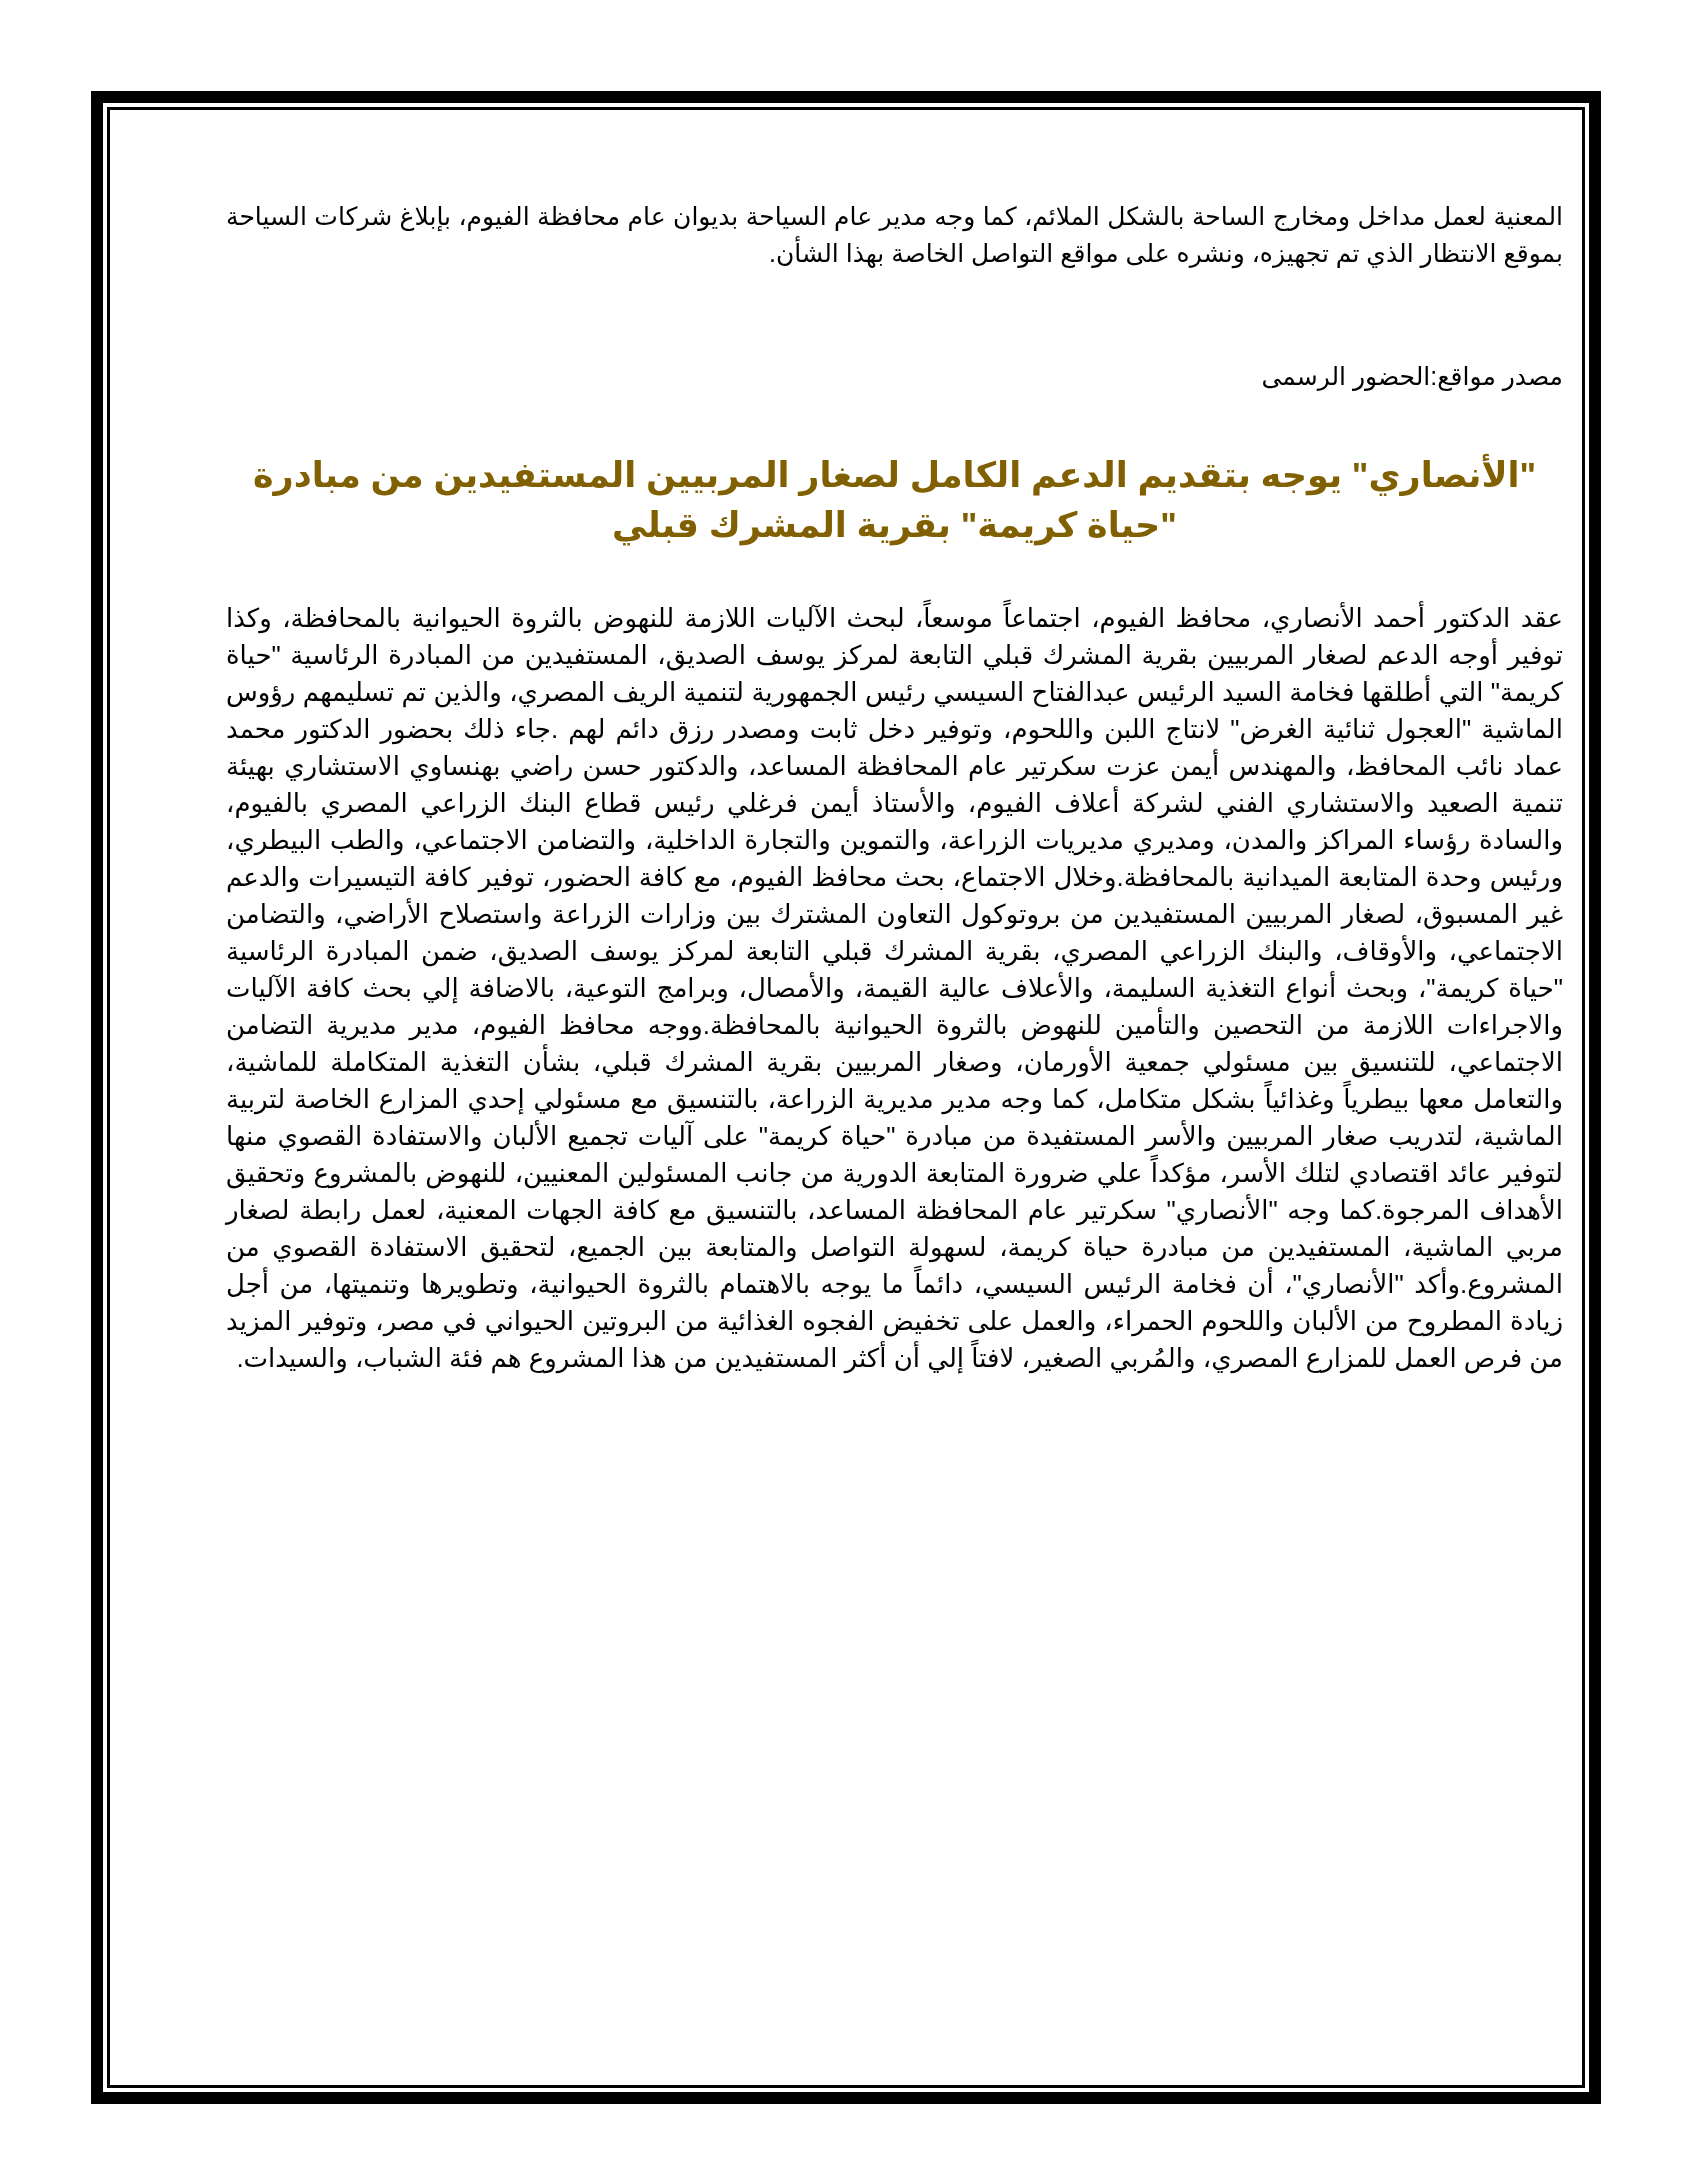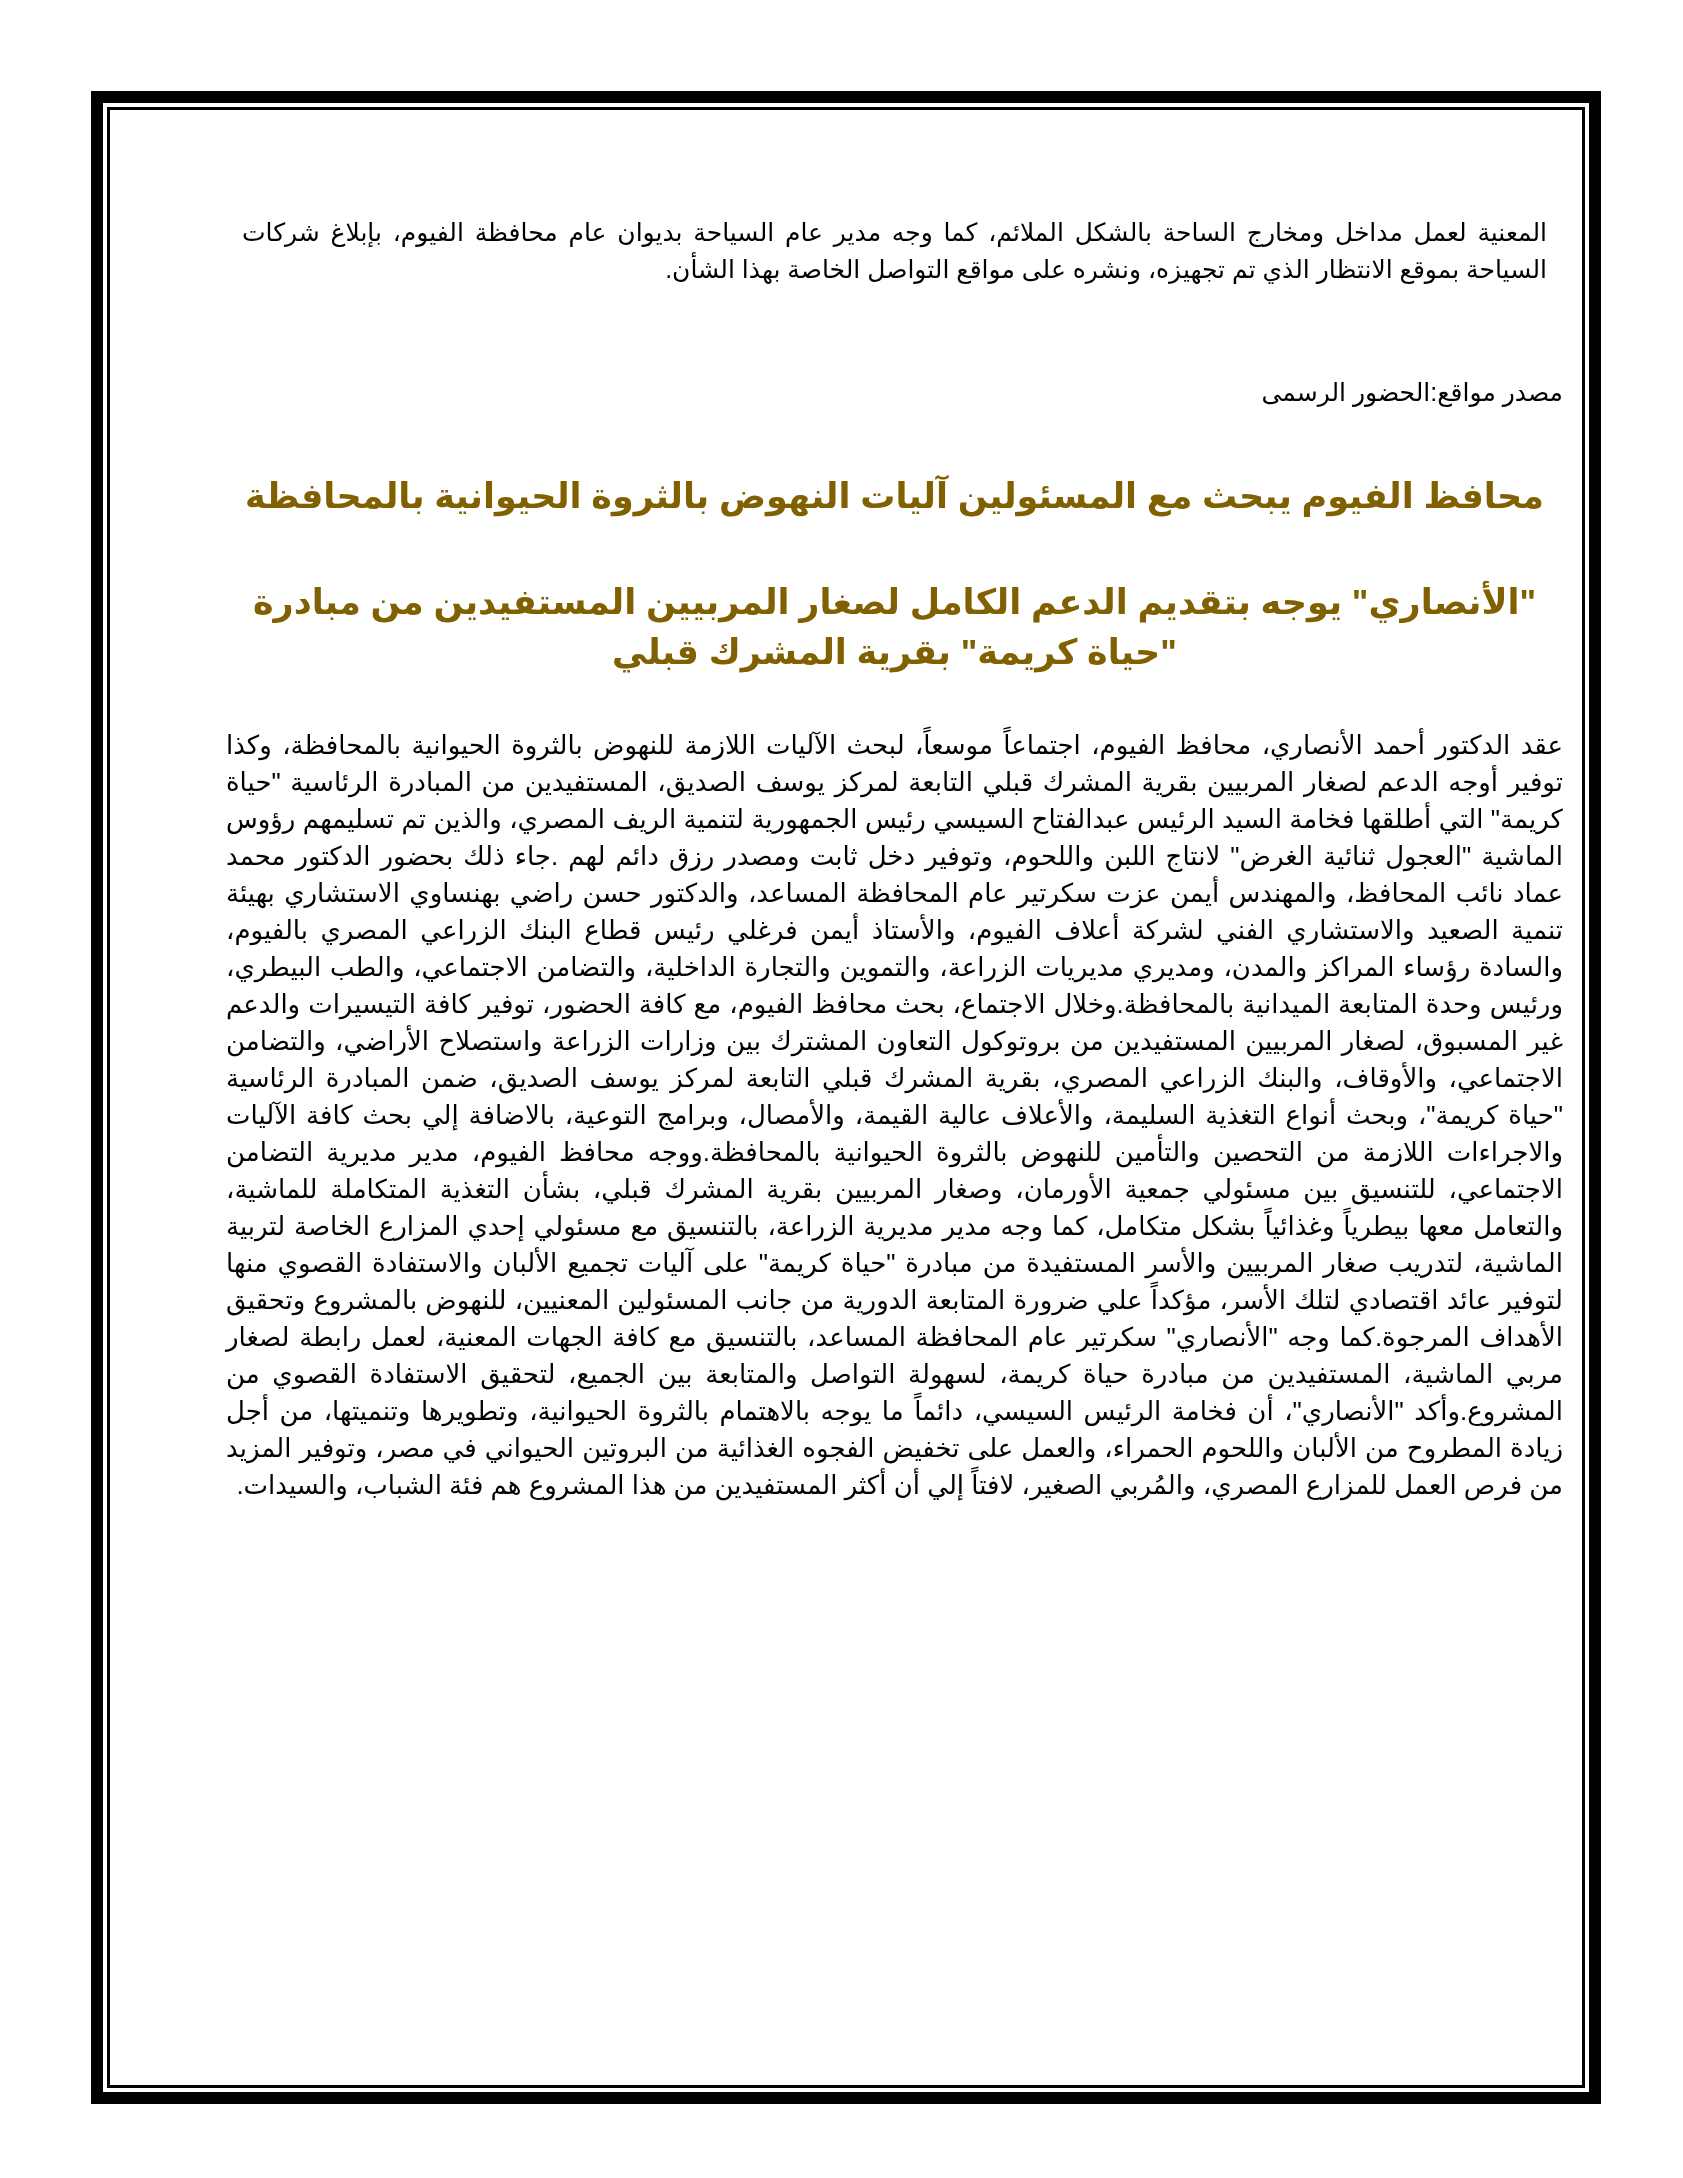--- a/index.html
+++ b/index.html
@@ -12,21 +12,21 @@
     position: absolute; left: 107px; top: 107px; width: 1478px; height: 1981px;
     border: 3px solid #000; box-sizing: border-box;
   }
   .content {
     position: absolute; left: 226px; top: 198px; width: 1337px;
     direction: rtl; text-align: right;
     font-family: "Liberation Sans", "DejaVu Sans", sans-serif;
     color: #000;
   }
   .intro {
-    font-size: 25px; line-height: 37px; margin: 16px;
+    font-size: 25px; line-height: 37px; margin: 0;
     text-align: justify; text-align-last: right;
   }
   .meta { margin-top: 87px; font-size: 25px; line-height: 34px; }
   .meta-line { display: block; }
   .meta-date { font-size: 26px; }
   .title {
     margin: 63px 0 0 0; text-align: center; color: #806000;
     font-weight: bold; font-size: 35px; line-height: 48px;
   }
   .subtitle {
@@ -44,18 +44,17 @@
 <div class="page-border-outer"></div>
 <div class="page-border-inner"></div>
 
 <div class="content">
   <p class="intro">المعنية لعمل مداخل ومخارج الساحة بالشكل الملائم، كما وجه مدير عام السياحة بديوان عام محافظة الفيوم، بإبلاغ شركات السياحة بموقع الانتظار الذي تم تجهيزه، ونشره على مواقع التواصل الخاصة بهذا الشأن.</p>
 
   <div class="meta">
     <span class="meta-line"><span>مصدر مواقع:</span><span>الحضور الرسمى</span></span>
   </div>
 
-  <h1 class="title">محافظ الفيوم يبحث مع المسئولين آليات النهوض بالثروة الحيوانية بالمحافظة</h1>
   <h2 class="subtitle">"الأنصاري" يوجه بتقديم الدعم الكامل لصغار المربيين المستفيدين من مبادرة "حياة كريمة" بقرية المشرك قبلي</h2>
 
   <p class="body">عقد الدكتور أحمد الأنصاري، محافظ الفيوم، اجتماعاً موسعاً، لبحث الآليات اللازمة للنهوض بالثروة الحيوانية بالمحافظة، وكذا توفير أوجه الدعم لصغار المربيين بقرية المشرك قبلي التابعة لمركز يوسف الصديق، المستفيدين من المبادرة الرئاسية "حياة كريمة" التي أطلقها فخامة السيد الرئيس عبدالفتاح السيسي رئيس الجمهورية لتنمية الريف المصري، والذين تم تسليمهم رؤوس الماشية "العجول ثنائية الغرض" لانتاج اللبن واللحوم، وتوفير دخل ثابت ومصدر رزق دائم لهم .جاء ذلك بحضور الدكتور محمد عماد نائب المحافظ، والمهندس أيمن عزت سكرتير عام المحافظة المساعد، والدكتور حسن راضي بهنساوي الاستشاري بهيئة تنمية الصعيد والاستشاري الفني لشركة أعلاف الفيوم، والأستاذ أيمن فرغلي رئيس قطاع البنك الزراعي المصري بالفيوم، والسادة رؤساء المراكز والمدن، ومديري مديريات الزراعة، والتموين والتجارة الداخلية، والتضامن الاجتماعي، والطب البيطري، ورئيس وحدة المتابعة الميدانية بالمحافظة.وخلال الاجتماع، بحث محافظ الفيوم، مع كافة الحضور، توفير كافة التيسيرات والدعم غير المسبوق، لصغار المربيين المستفيدين من بروتوكول التعاون المشترك بين وزارات الزراعة واستصلاح الأراضي، والتضامن الاجتماعي، والأوقاف، والبنك الزراعي المصري، بقرية المشرك قبلي التابعة لمركز يوسف الصديق، ضمن المبادرة الرئاسية "حياة كريمة"، وبحث أنواع التغذية السليمة، والأعلاف عالية القيمة، والأمصال، وبرامج التوعية، بالاضافة إلي بحث كافة الآليات والاجراءات اللازمة من التحصين والتأمين للنهوض بالثروة الحيوانية بالمحافظة.ووجه محافظ الفيوم، مدير مديرية التضامن الاجتماعي، للتنسيق بين مسئولي جمعية الأورمان، وصغار المربيين بقرية المشرك قبلي، بشأن التغذية المتكاملة للماشية، والتعامل معها بيطرياً وغذائياً بشكل متكامل، كما وجه مدير مديرية الزراعة، بالتنسيق مع مسئولي إحدي المزارع الخاصة لتربية الماشية، لتدريب صغار المربيين والأسر المستفيدة من مبادرة "حياة كريمة" على آليات تجميع الألبان والاستفادة القصوي منها لتوفير عائد اقتصادي لتلك الأسر، مؤكداً علي ضرورة المتابعة الدورية من جانب المسئولين المعنيين، للنهوض بالمشروع وتحقيق الأهداف المرجوة.كما وجه "الأنصاري" سكرتير عام المحافظة المساعد، بالتنسيق مع كافة الجهات المعنية، لعمل رابطة لصغار مربي الماشية، المستفيدين من مبادرة حياة كريمة، لسهولة التواصل والمتابعة بين الجميع، لتحقيق الاستفادة القصوي من المشروع.وأكد "الأنصاري"، أن فخامة الرئيس السيسي، دائماً ما يوجه بالاهتمام بالثروة الحيوانية، وتطويرها وتنميتها، من أجل زيادة المطروح من الألبان واللحوم الحمراء، والعمل على تخفيض الفجوه الغذائية من البروتين الحيواني في مصر، وتوفير المزيد من فرص العمل للمزارع المصري، والمُربي الصغير، لافتاً إلي أن أكثر المستفيدين من هذا المشروع هم فئة الشباب، والسيدات.</p>
 </div>
 
 
 </body></html>

